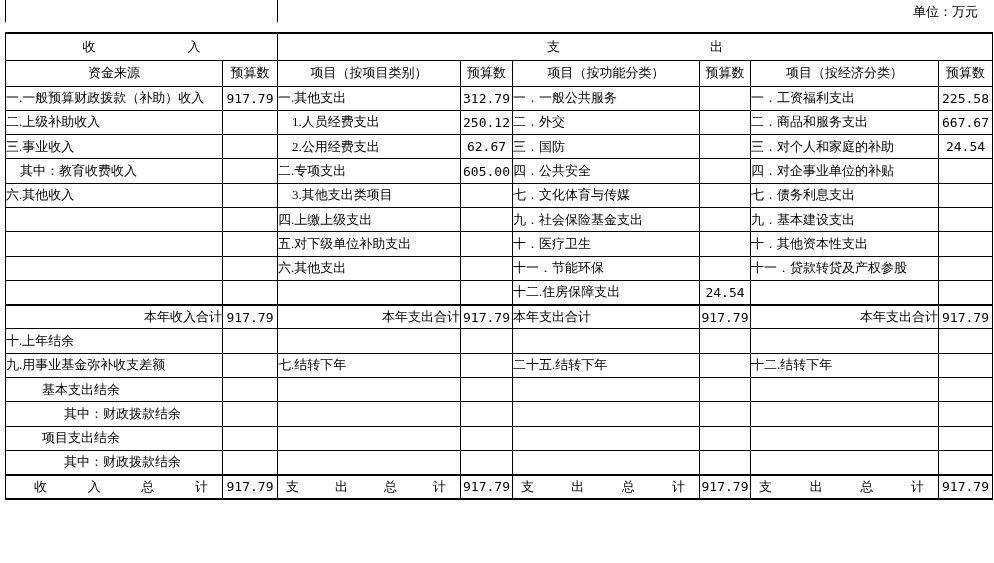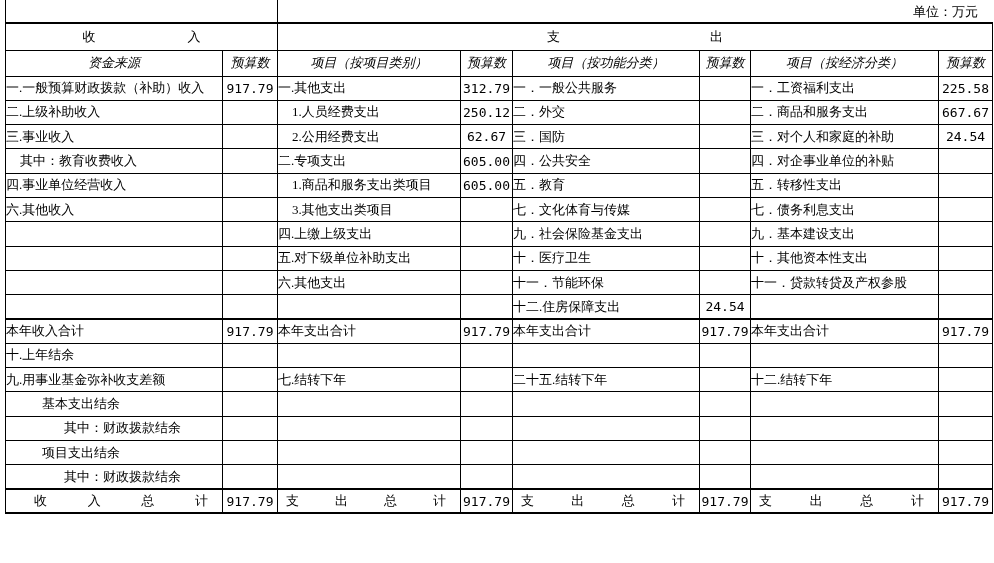--- a/index.html
+++ b/index.html
@@ -1,45 +1,45 @@
 <!DOCTYPE html>
 <html><head>
 <meta charset="utf-8">
 <style>
   html,body{margin:0;padding:0;background:#fff;}
   body{
     width:994px;height:563px;overflow:hidden;position:relative;
     font-family:"Liberation Serif","DejaVu Serif",serif;color:#000;
     -webkit-font-smoothing:none;
   }
-  .unit-row{height:22px;text-align:right;font-size:13px;padding-right:16px;box-sizing:border-box;padding-top:3px;}
+  .unit-row{height:32px;text-align:right;font-size:13px;padding-right:16px;box-sizing:border-box;padding-top:3px;}
   .stub{position:absolute;top:0;width:1px;height:22px;background:#000;}
   .stub-left{left:5px;}
   .stub-mid{left:277px;}
   table.budget{
     border-collapse:collapse;table-layout:fixed;
     margin-left:5px;width:988px;
   }
   table.budget th, table.budget td{
     border:1px solid #000;
     font-size:13px;font-weight:normal;
     padding:0;overflow:hidden;white-space:nowrap;
     box-sizing:border-box;
   }
   thead tr.sec-row{height:27px;}
-  thead tr.col-row{height:26px;font-style:italic;}
+  thead tr.col-row{height:26px;}
   thead tr.sec-row th{border-top:2px solid #000;}
   thead th{text-align:center;vertical-align:middle;}
   tbody tr{height:24.3px;}
   tbody td{vertical-align:middle;}
   td.lbl{text-align:left;padding-left:4px;}
   td.lbl.ind1{padding-left:14px;}
   td.lbl.ind2{padding-left:36px;}
   td.lbl.ind3{padding-left:58px;}
-  td.lbl.center{text-align:left;padding-left:0;}
+  td.lbl.center{text-align:right;padding-left:0;}
   td.num{
     text-align:center;
     font-family:"DejaVu Sans Mono",monospace;
     font-size:13px;letter-spacing:0;
   }
   tr.subtotal td{border-top:2px solid #000;}
   tr.total td{border-top:2px solid #000;border-bottom:2px solid #000;}
   .dist{display:flex;justify-content:space-between;padding-left:8px;padding-right:14px;}
   td:first-child .dist{padding-left:28px;}
   .title-flex{display:flex;justify-content:center;}
@@ -125,30 +125,20 @@
         <td class="lbl ind1">其中：教育收费收入</td>
         <td class="num"></td>
         <td class="lbl">二.专项支出</td>
         <td class="num">605.00</td>
         <td class="lbl">四．公共安全</td>
         <td class="num"></td>
         <td class="lbl">四．对企事业单位的补贴</td>
         <td class="num"></td>
       </tr>
       <tr>
-        <td class="lbl">四.事业单位经营收入</td>
-        <td class="num"></td>
-        <td class="lbl ind1">1.商品和服务支出类项目</td>
-        <td class="num">605.00</td>
-        <td class="lbl">五．教育</td>
-        <td class="num"></td>
-        <td class="lbl">五．转移性支出</td>
-        <td class="num"></td>
-      </tr>
-      <tr>
         <td class="lbl">六.其他收入</td>
         <td class="num"></td>
         <td class="lbl ind1">3.其他支出类项目</td>
         <td class="num"></td>
         <td class="lbl">七．文化体育与传媒</td>
         <td class="num"></td>
         <td class="lbl">七．债务利息支出</td>
         <td class="num"></td>
       </tr>
       <tr>

